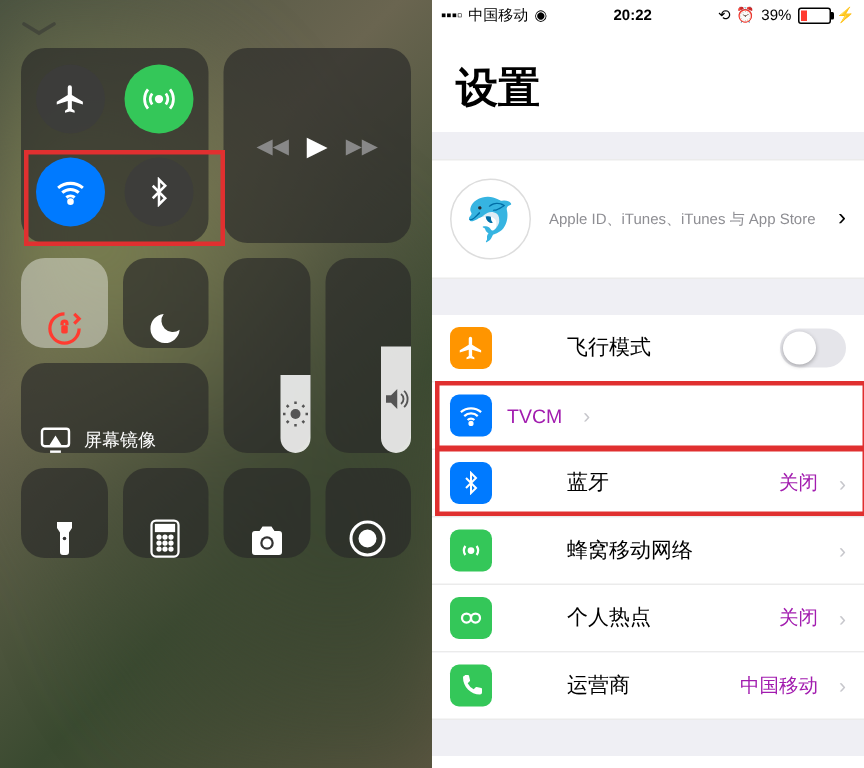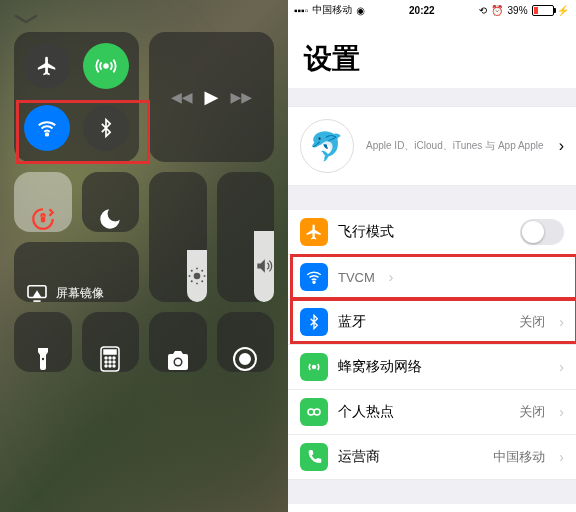--- a/index.html
+++ b/index.html
@@ -36,22 +36,22 @@
 .rec{grid-column:4/5;}
 svg{display:block;}
 .hl{position:absolute;border:3px solid #e03030;pointer-events:none;}
 .hl1{left:16px;top:100px;width:128px;height:58px;}
 .right{background:#efeff4;}
 .status{height:20px;display:flex;align-items:center;justify-content:space-between;padding:0 6px;font-size:10px;background:#fff;}
 .status .l,.status .r{display:flex;align-items:center;gap:4px;}
 .title{background:#fff;padding:20px 16px 10px;font-size:28px;font-weight:700;}
 .cell{background:#fff;display:flex;align-items:center;padding:8px 12px;gap:10px;position:relative;min-height:28px;border-bottom:.5px solid rgba(0,0,0,.08);}
 .cell .icn{width:28px;height:28px;border-radius:6px;display:flex;align-items:center;justify-content:center;flex-shrink:0;}
-.cell .lbl{flex:1;font-size:14px;}
-.cell .val{color:#737373;font-size:13px;}
+.cell .lbl{flex:1;font-size:14px;margin-left:40px;}
+.cell .val{color:#a21caf;font-size:13px;}
 .cell .chev{color:#c7c7cc;font-size:14px;margin-left:4px;}
 .sep{height:24px;}
 .profile{background:#fff;display:flex;align-items:center;padding:12px;gap:12px;margin-top:18px;border-top:.5px solid rgba(0,0,0,.08);border-bottom:.5px solid rgba(0,0,0,.08);}
 .profile .av{width:52px;height:52px;border-radius:50%;background:#fff;border:1px solid #ddd;display:flex;align-items:center;justify-content:center;font-size:28px;}
 .profile .nm{font-size:18px;}
 .profile .sb{font-size:10px;color:#8e8e93;}
 .switch{width:44px;height:26px;background:#e5e5ea;border-radius:13px;position:relative;}
 .switch::after{content:"";position:absolute;width:22px;height:22px;background:#fff;border-radius:50%;top:2px;left:2px;box-shadow:0 1px 3px rgba(0,0,0,.3);}
 .hl2{left:2px;top:254px;width:282px;height:41px;}
 .hl3{left:2px;top:297px;width:282px;height:41px;}
@@ -201,21 +201,21 @@
           <span class="batt">
             <span class="f"></span>
           </span>
           <span>⚡</span>
         </div>
 </div>
 <div class="title">设置</div>
 <div class="profile">
  <div class="av">🐬</div>
  <div style="flex:1">
-  <div class="sb">Apple ID、iCloud、iTunes 与 App Apple</div>
+  <div class="sb">Apple ID、iTunes、iTunes 与 App Store</div>
  </div>
  <div class="chev">›</div>
 </div>
 <div class="sep"></div>
 
 <div class="cell">
  <div class="icn" style="background:#ff9500">
           <svg width="18" height="18" viewBox="0 0 24 24" fill="#fff">
             <path d="M21 16v-2l-8-5V3.5a1.5 1.5 0 0 0-3 0V9l-8 5v2l8-2.5V19l-2 1.5V22l3.5-1 3.5 1v-1.5L13 19v-5.5l8 2.5z"></path>
           </svg>

